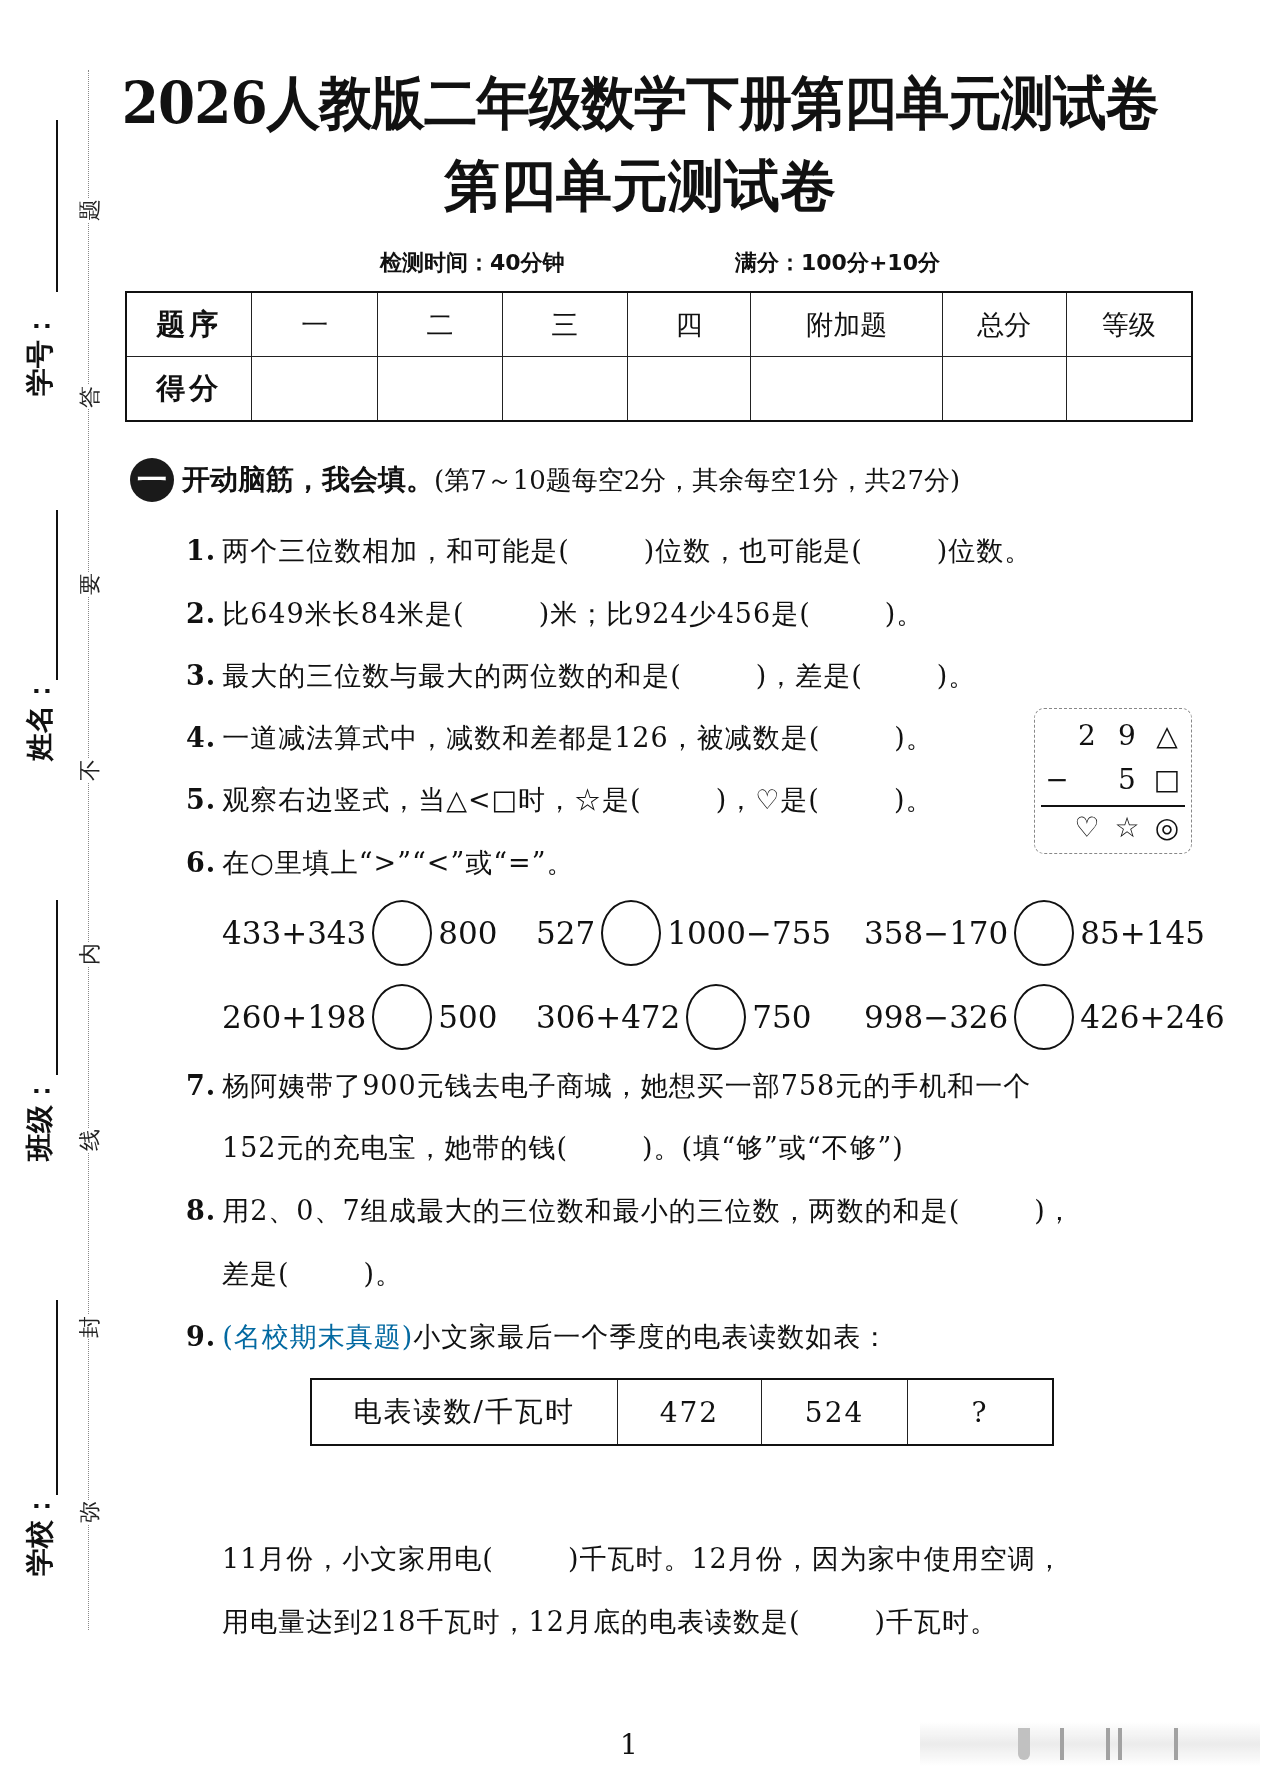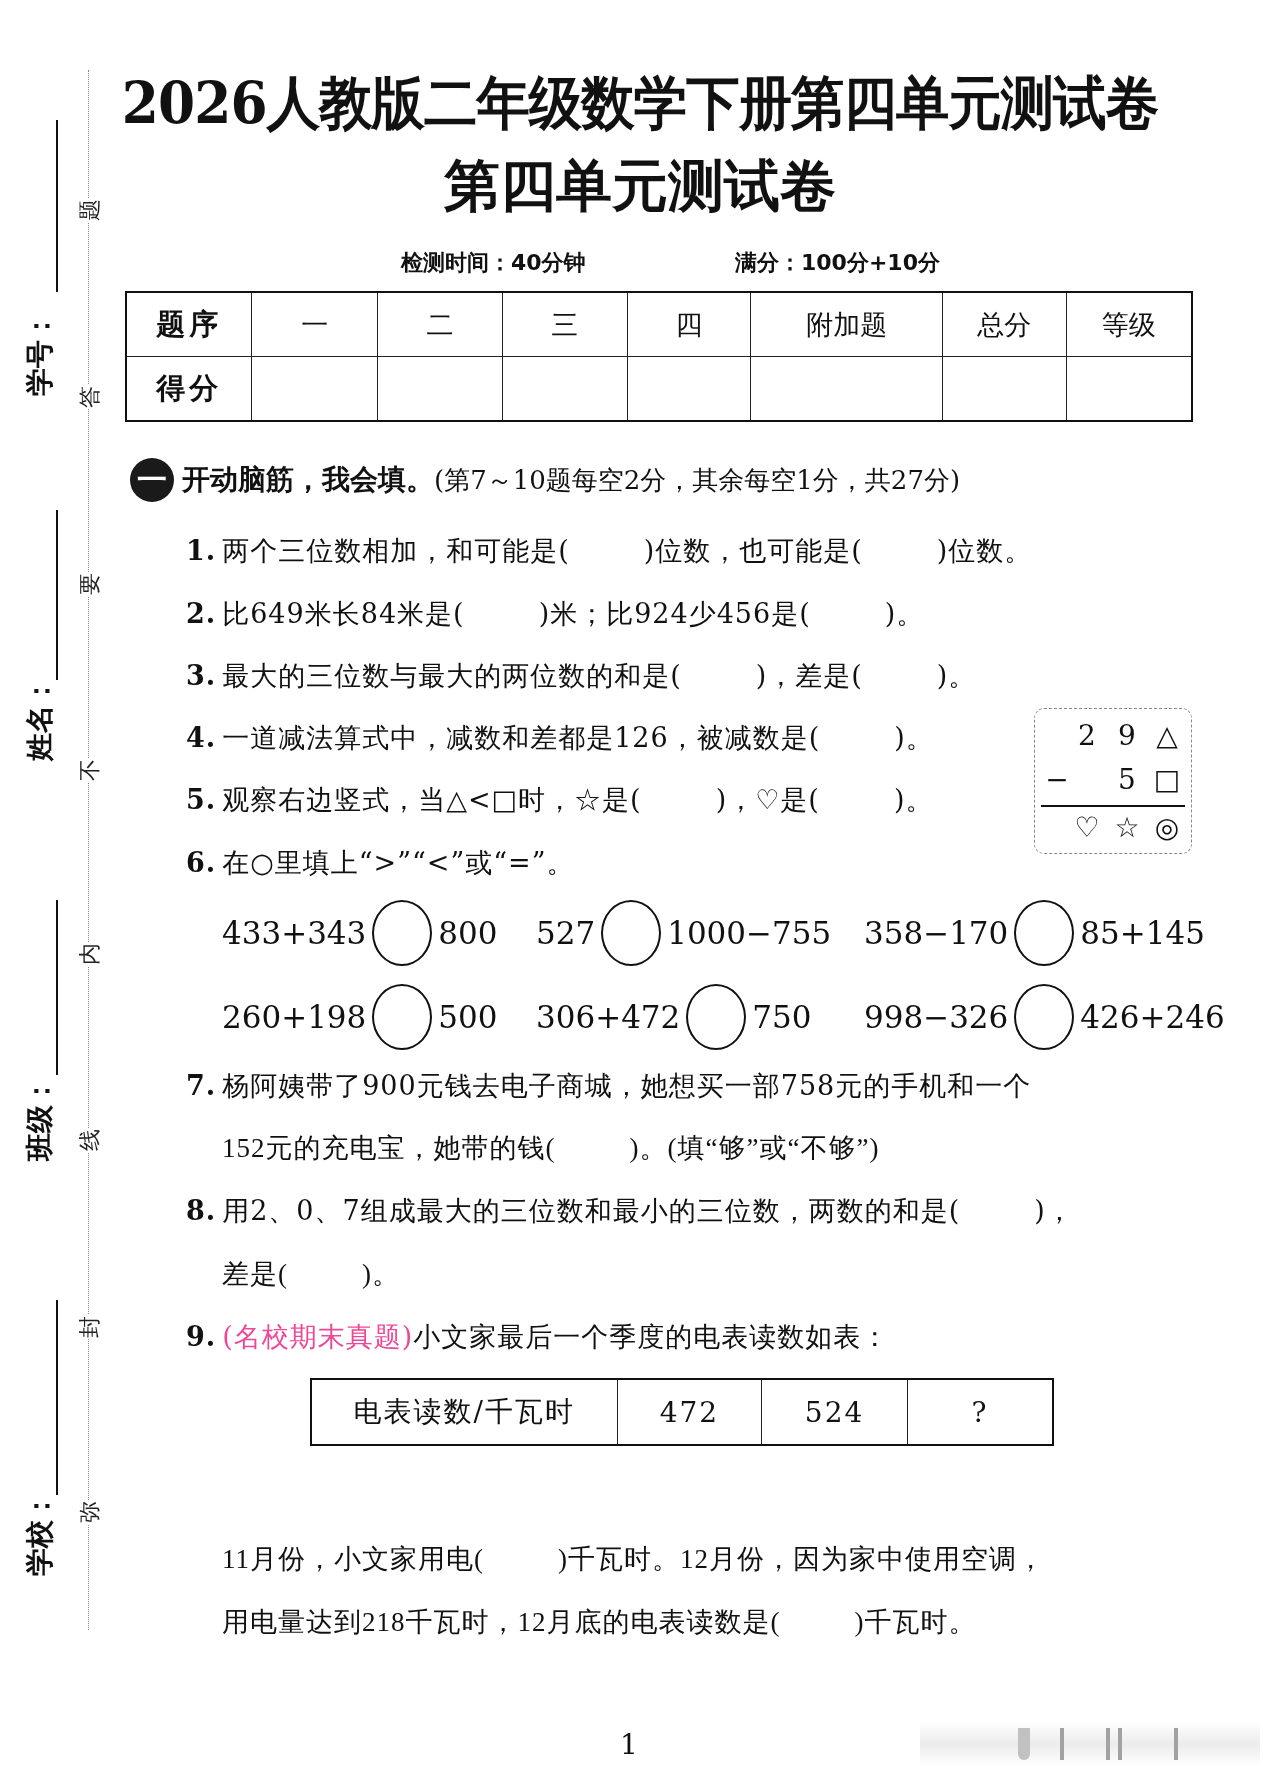--- a/index.html
+++ b/index.html
@@ -25,21 +25,21 @@
   table.score td.hdr { font-family:"DejaVu Sans","Liberation Sans",sans-serif; font-weight:bold; font-size:29px; letter-spacing:4px; }
 
   .sec-head { left:130px; top:458px; height:44px; display:flex; align-items:center; font-size:27px; }
   .sec-num { width:44px; height:44px; border-radius:50%; background:#1a1a1a; color:#fff; display:flex; align-items:center; justify-content:center;
              font-size:30px; font-weight:bold; margin-right:8px; }
   .sec-title { font-family:"DejaVu Sans","Liberation Sans",sans-serif; font-weight:bold; font-size:28px; }
   .sec-note { font-size:26px; }
 
   .q { position:absolute; left:186px; font-size:27px; line-height:40px; white-space:nowrap; letter-spacing:1px; }
   .q .n { font-weight:bold; margin-right:6px; }
-  .cont { position:absolute; left:222px; font-size:27px; line-height:40px; white-space:nowrap; letter-spacing:1px;font-family:Liberation Serif, serif; }
+  .cont { position:absolute; left:222px; font-size:27px; line-height:40px; white-space:nowrap; letter-spacing:1px; }
   .blank { display:inline-block; width:74px; }
 
   .vbox { position:absolute; left:1034px; top:708px; width:156px; height:144px; border:1.5px dashed #888; border-radius:10px; }
   .vrow { position:absolute; left:0; width:156px; font-size:28px; }
   .vrow span { position:absolute; text-align:center; width:32px; }
   .vrule { position:absolute; left:6px; top:96px; width:144px; border-top:2px solid #111; }
 
   .cmp { position:absolute; font-size:31px; display:flex; align-items:center; white-space:nowrap; }
   .circle { display:inline-block; width:56px; height:62px; border:2px solid #111; border-radius:50%; margin:0 6px; }
 
@@ -76,21 +76,21 @@
   <div class="line" style="top:900px;height:175px"></div>
   <div class="lbl" style="top:1120px">班级：</div>
 </div>
 <div class="field" style="top:0">
   <div class="line" style="top:1300px;height:195px"></div>
   <div class="lbl" style="top:1535px">学校：</div>
 </div>
 
 <div class="abs title1">2026人教版二年级数学下册第四单元测试卷</div>
 <div class="abs title2">第四单元测试卷</div>
-<div class="abs meta" style="left:401px">检测时间：40分钟</div>
+<div class="abs meta" style="left:380px">检测时间：40分钟</div>
 <div class="abs meta" style="left:735px">满分：100分+10分</div>
 
 <table class="score">
   <colgroup>
     <col style="width:126px">
       <col style="width:126px">
       <col style="width:125px">
       <col style="width:125px">
     <col style="width:124px">
       <col style="width:192px">
@@ -209,21 +209,21 @@
 </div>
 
 <div class="q" style="top:1191px">
   <span class="n">8.</span><span>用2、0、7组成最大的三位数和最小的三位数，两数的和是(</span><span class="blank"></span><span>)，</span>
 </div>
 <div class="cont" style="top:1254px">
   <span>差是(</span><span class="blank"></span><span>)。</span>
 </div>
 
 <div class="q" style="top:1317px">
-  <span class="n">9.</span><span style="color:#ec4899">(名校期末真题)</span><span>小文家最后一个季度的电表读数如表：</span>
+  <span class="n">9.</span><span style="color:#0369a1">(名校期末真题)</span><span>小文家最后一个季度的电表读数如表：</span>
 </div>
 
 <table class="meter">
   <colgroup>
       <col style="width:307px">
       <col style="width:145px">
       <col style="width:146px">
       <col style="width:146px">
     </colgroup>
   <tbody>

